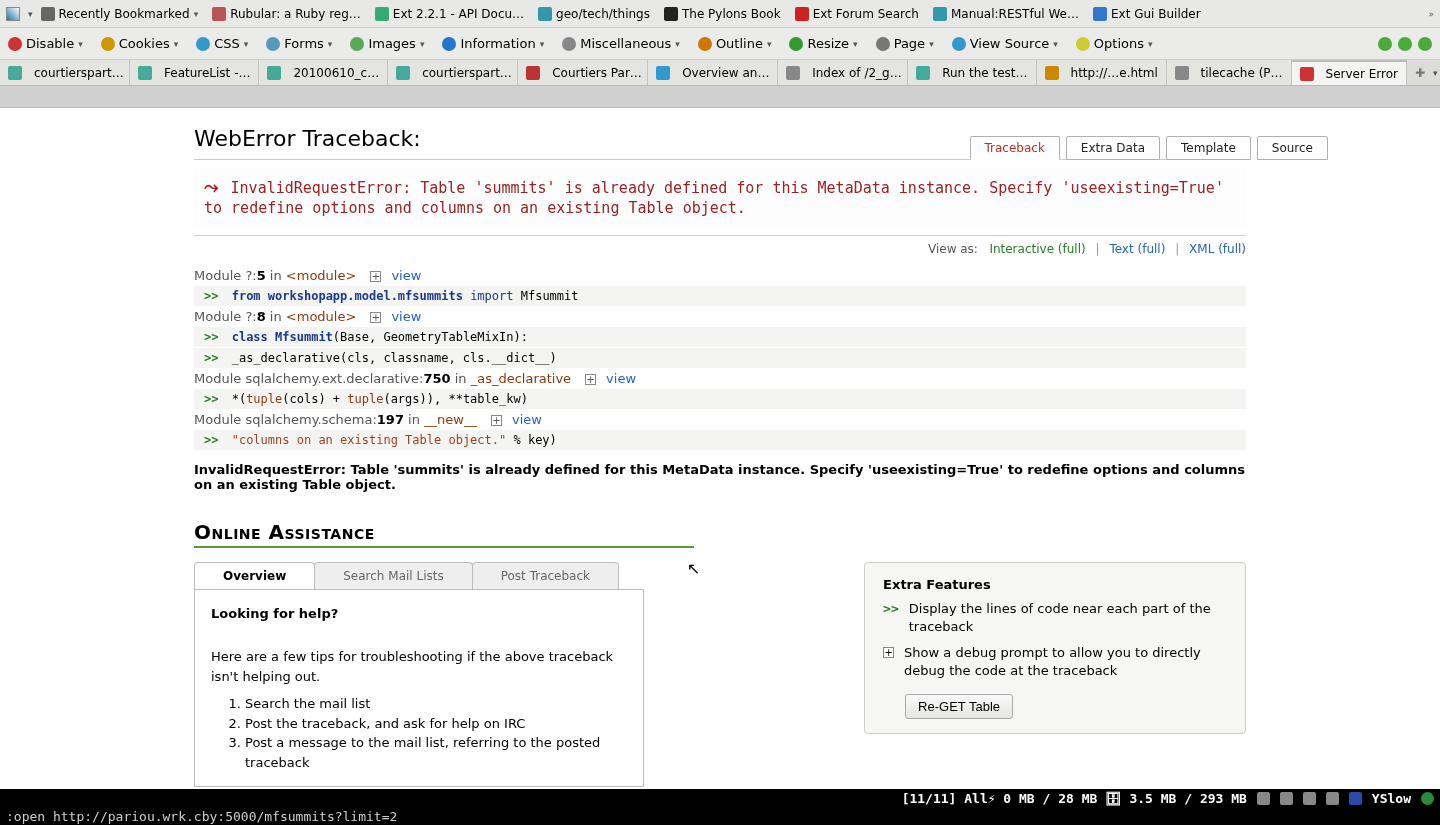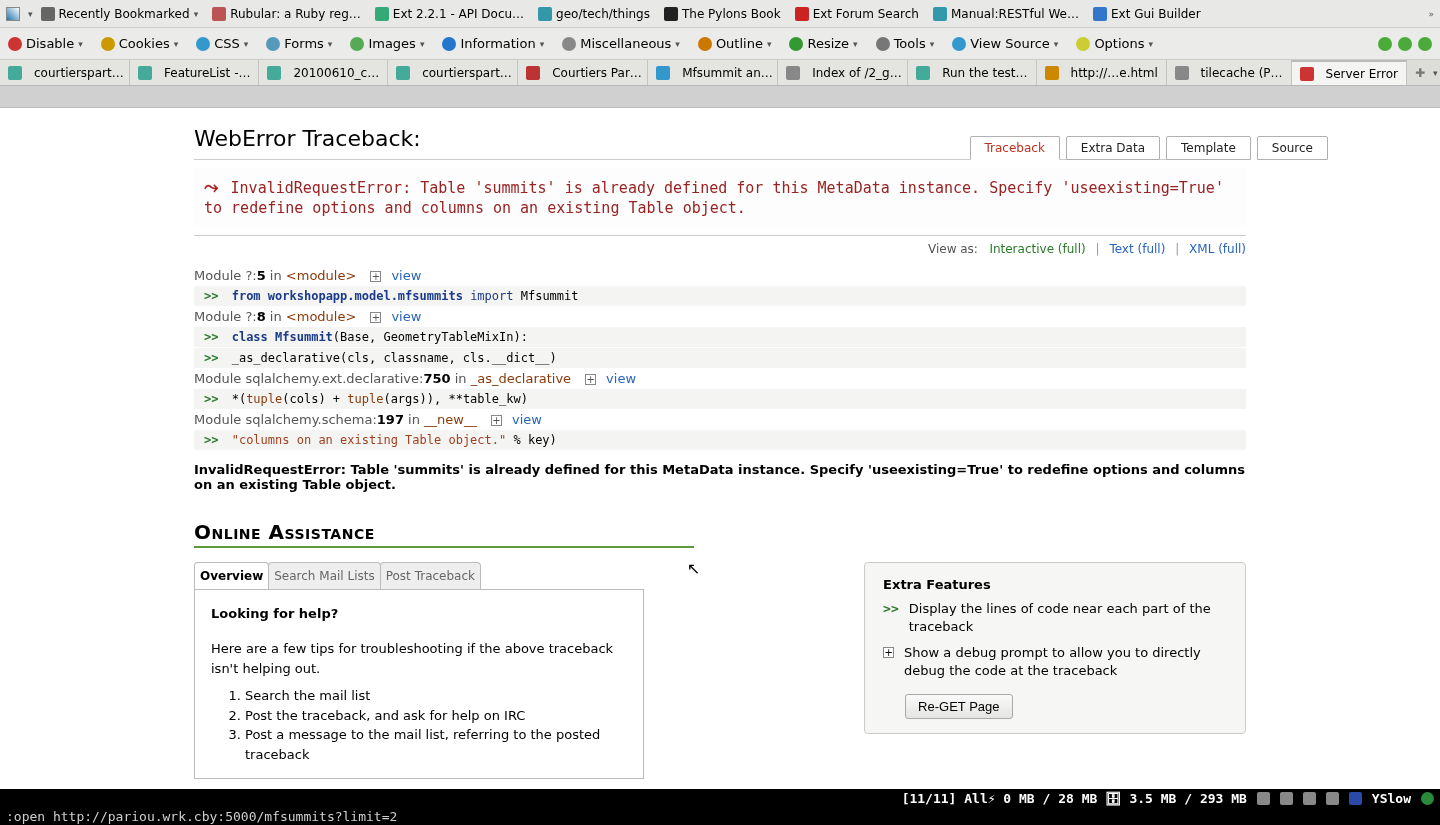--- a/index.html
+++ b/index.html
@@ -58,21 +58,21 @@
 .strlit { color: #a04020; }
 .fnname { color: #8a3a0a; }
 
 .final-err { margin: 12px 94px; font-size: 13px; font-weight: bold; color: #000; }
 
 .assist-head { margin: 28px 94px 0; font-size: 20px; font-weight: bold; font-variant: small-caps; letter-spacing: 0.5px; border-bottom: 2px solid #5a9a3a; padding-bottom: 2px; max-width: 500px; }
 
 .assist-row { display: flex; margin: 14px 94px; gap: 220px; align-items: flex-start; }
 .assist-left { width: 500px; }
 .assist-tabs { display: flex; }
-.assist-tab { border: 1px solid #bbb; border-bottom: none; padding: 6px 5px; font-size: 12px; background: #eee; cursor: pointer; color: #666; border-radius: 4px 4px 0 0; margin-right: -1px; }
+.assist-tab { border: 1px solid #bbb; border-bottom: none; padding: 6px 28px; font-size: 12px; background: #eee; cursor: pointer; color: #666; border-radius: 4px 4px 0 0; margin-right: -1px; }
 .assist-tab.active { background: #fff; font-weight: bold; color: #000; }
 .assist-panel { border: 1px solid #bbb; padding: 14px 16px; font-size: 13px; line-height: 1.5; }
 .assist-panel h4 { font-size: 13px; margin-bottom: 2px; }
 .assist-panel ol { margin-left: 34px; margin-top: 8px; }
 
 .extra-box { border: 1px solid #ccc; background: #f6f6f4; padding: 14px 18px; width: 420px; font-size: 13px; border-radius: 4px; }
 .extra-box h4 { margin-bottom: 8px; font-size: 13px; }
 .extra-item { display: flex; gap: 10px; margin-bottom: 8px; line-height: 1.4; }
 .extra-item .prompt { color: #2a7a2a; font-weight: bold; font-family: monospace; flex-shrink: 0; }
 .extra-item .eicon { width: 11px; height: 11px; border: 1px solid #888; text-align: center; line-height: 9px; font-size: 10px; flex-shrink: 0; margin-top: 3px; cursor:pointer; background:#fff;}
@@ -172,21 +172,21 @@
         <span>Outline</span>
         <span class="chev">▾</span>
       </div>
       <div class="dev-item">
         <span class="dicon" style="background:#393"></span>
         <span>Resize</span>
         <span class="chev">▾</span>
       </div>
       <div class="dev-item">
         <span class="dicon" style="background:#777"></span>
-        <span>Tools</span>
+        <span>Page</span>
         <span class="chev">▾</span>
       </div>
       <div class="dev-item">
         <span class="dicon" style="background:#39c"></span>
         <span>View Source</span>
         <span class="chev">▾</span>
       </div>
       <div class="dev-item">
         <span class="dicon" style="background:#cc3"></span>
         <span>Options</span>
@@ -217,21 +217,21 @@
       <div class="tab">
         <span class="ticon" style="background:#4a9"></span>
         <span>courtierspart…</span>
       </div>
       <div class="tab">
         <span class="ticon" style="background:#b33"></span>
         <span>Courtiers Par…</span>
       </div>
       <div class="tab">
         <span class="ticon" style="background:#39c"></span>
-        <span>Mfsummit an…</span>
+        <span>Overview an…</span>
       </div>
       <div class="tab">
         <span class="ticon" style="background:#888"></span>
         <span>Index of /2_g…</span>
       </div>
       <div class="tab">
         <span class="ticon" style="background:#4a9"></span>
         <span>Run the test…</span>
       </div>
       <div class="tab">
@@ -300,40 +300,40 @@
 
     <div class="assist-row">
       <div class="assist-left">
         <div class="assist-tabs" id="assist-tabs-host">
             <div class="assist-tab active">Overview</div>
             <div class="assist-tab">Search Mail Lists</div>
             <div class="assist-tab">Post Traceback</div>
           </div>
         <div class="assist-panel">
           <h4>Looking for help?</h4>
-          <p style="margin-top:16px;">Here are a few tips for troubleshooting if the above traceback isn't helping out.</p>
+          <p style="margin-top:24px;">Here are a few tips for troubleshooting if the above traceback isn't helping out.</p>
           <ol id="assist-list">
               <li>Search the mail list</li>
               <li>Post the traceback, and ask for help on IRC</li>
               <li>Post a message to the mail list, referring to the posted traceback</li>
             </ol>
         </div>
       </div>
 
       <div class="extra-box">
         <h4>Extra Features</h4>
         <div class="extra-item">
           <span class="prompt">&gt;&gt;</span>
           <span>Display the lines of code near each part of the traceback</span>
         </div>
         <div class="extra-item">
           <span class="eicon">+</span>
           <span>Show a debug prompt to allow you to directly debug the code at the traceback</span>
         </div>
-        <button class="reget-btn">Re-GET Page</button>
+        <button class="reget-btn">Re-GET Table</button>
       </div>
     </div>
 
   </div>
   <div class="cursor-ptr">↖</div>
 </div>
 
 <div class="status-bar bold">
   <div class="status-right">
     <span>[11/11] All⚡ 0 MB / 28 MB   🗄 3.5 MB / 293 MB</span>

